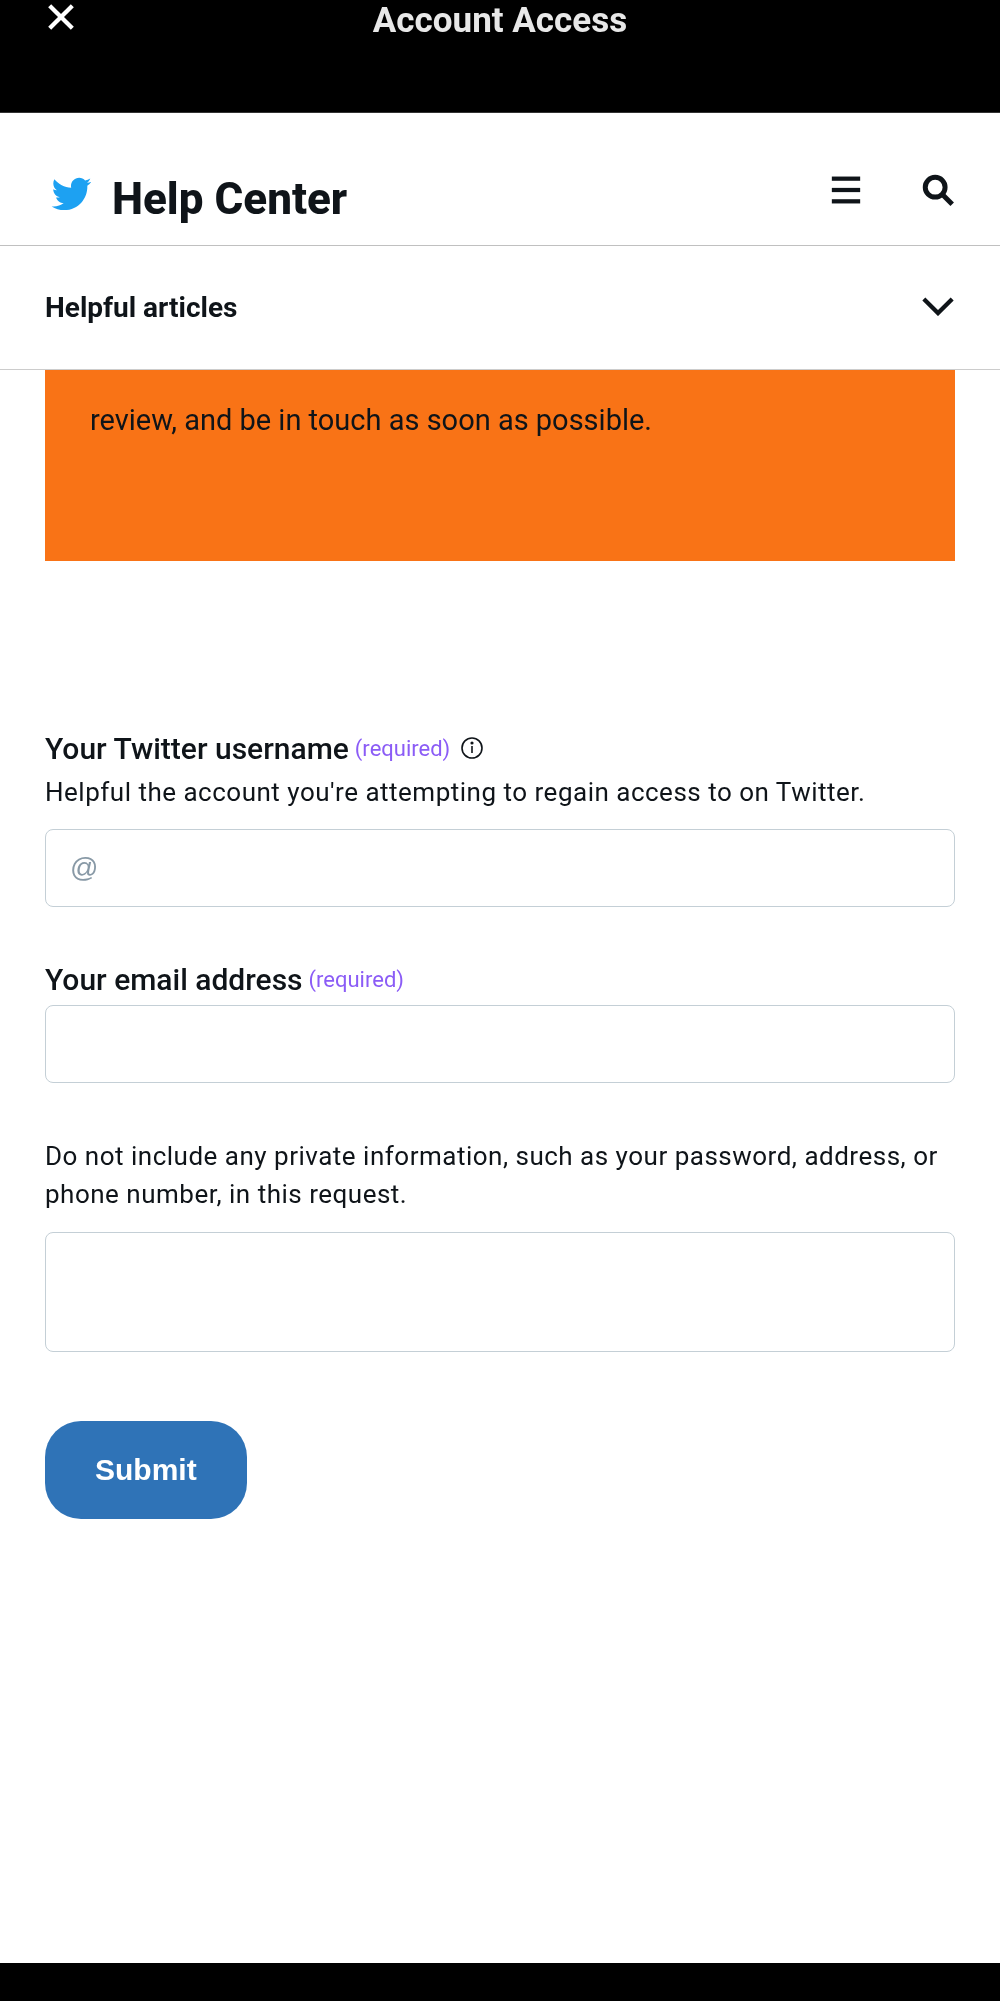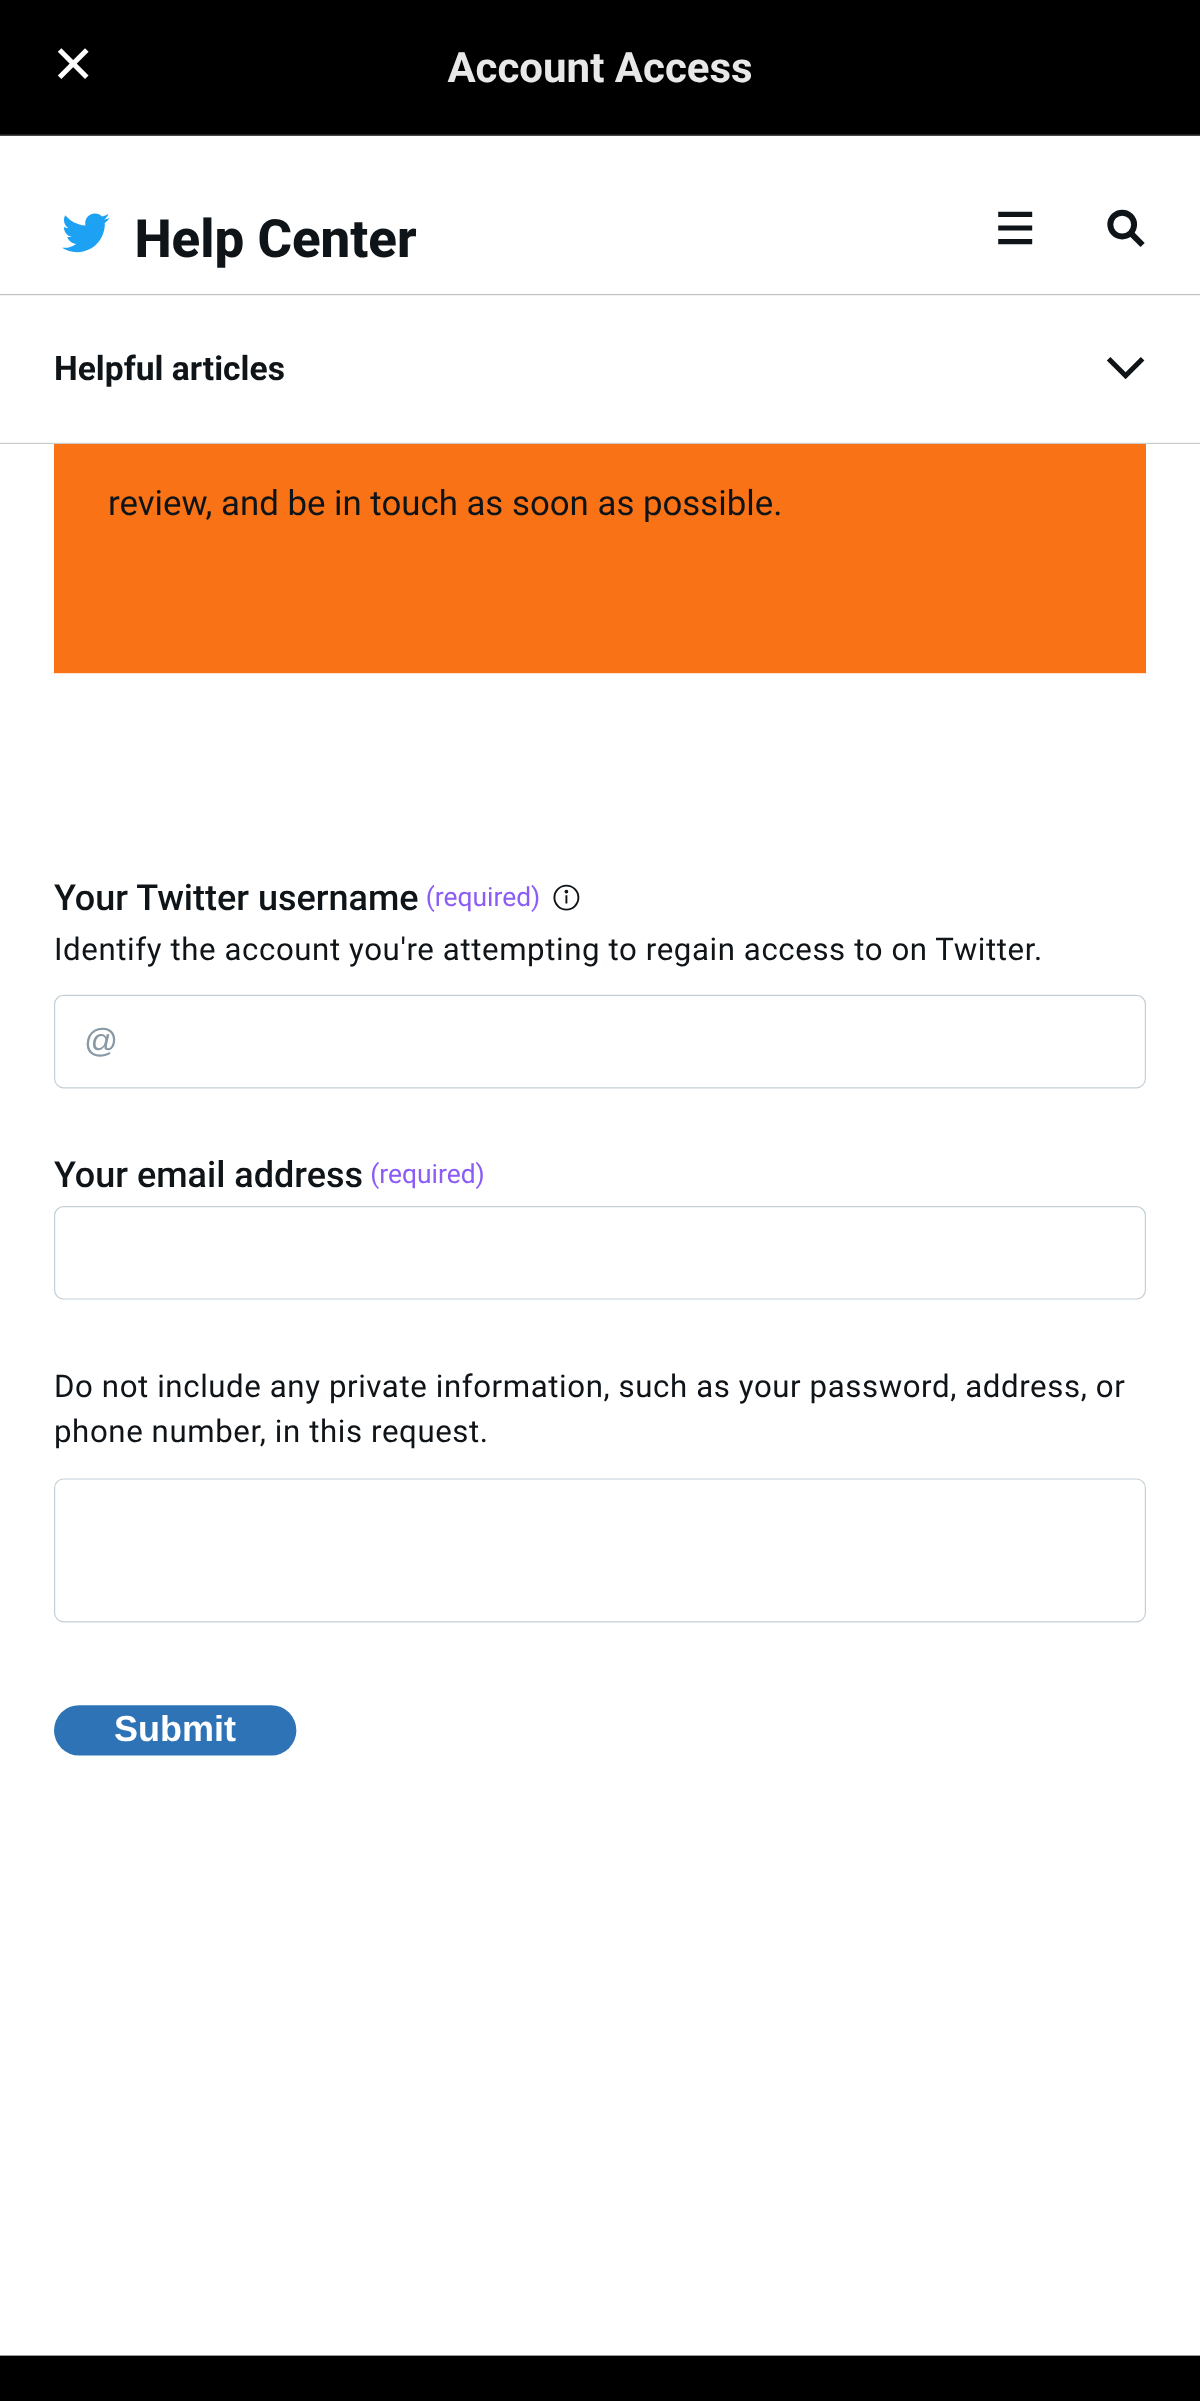--- a/index.html
+++ b/index.html
@@ -11,21 +11,20 @@
       font-family: -apple-system, BlinkMacSystemFont, "Segoe UI", Roboto, Helvetica, Arial, sans-serif;
       width: 1000px;
       height: 2001px;
       background: #ffffff;
       position: relative;
     }
     .top-bar {
       background: #000000;
       height: 113px;
       display: flex;
-      align-items: center;
       justify-content: center;
       position: relative;
       border-bottom: 1px solid #333;
     }
     .close-btn {
       position: absolute;
       left: 44px;
       color: #ffffff;
       font-size: 38px;
       line-height: 1;
@@ -177,21 +176,21 @@
       color: #0f1419;
       background: #fff;
       resize: none;
       font-family: inherit;
     }
     .submit-btn {
       background: #2f73b7;
       color: #ffffff;
       border: none;
       border-radius: 36px;
-      padding: 4px 50px;
+      padding: 32px 50px;
       font-size: 30px;
       font-weight: 700;
       cursor: pointer;
       margin-top: 10px;
     }
     .bottom-bar {
       position: absolute;
       bottom: 0;
       left: 0;
       right: 0;
@@ -254,21 +253,21 @@
       <span class="field-label">Your Twitter username</span>
       <span class="field-required">(required)</span>
       <span class="tooltip-icon">
         <svg viewBox="0 0 24 24">
           <circle cx="12" cy="12" r="10"></circle>
           <line x1="12" y1="10" x2="12" y2="17"></line>
           <circle cx="12" cy="7" r="0.8" fill="#0f1419"></circle>
         </svg>
       </span>
     </div>
-    <div class="field-help">Identify the account you're attempting to regain access to on Twitter.</div>
+    <div class="field-help">Helpful the account you're attempting to regain access to on Twitter.</div>
     <input type="text" class="text-input" placeholder="@" style="">
   </div>
 
   <div class="field-group">
     <div class="field-label-row">
       <span class="field-label">Your email address</span>
       <span class="field-required">(required)</span>
     </div>
     <input type="text" class="text-input" style="">
   </div>

